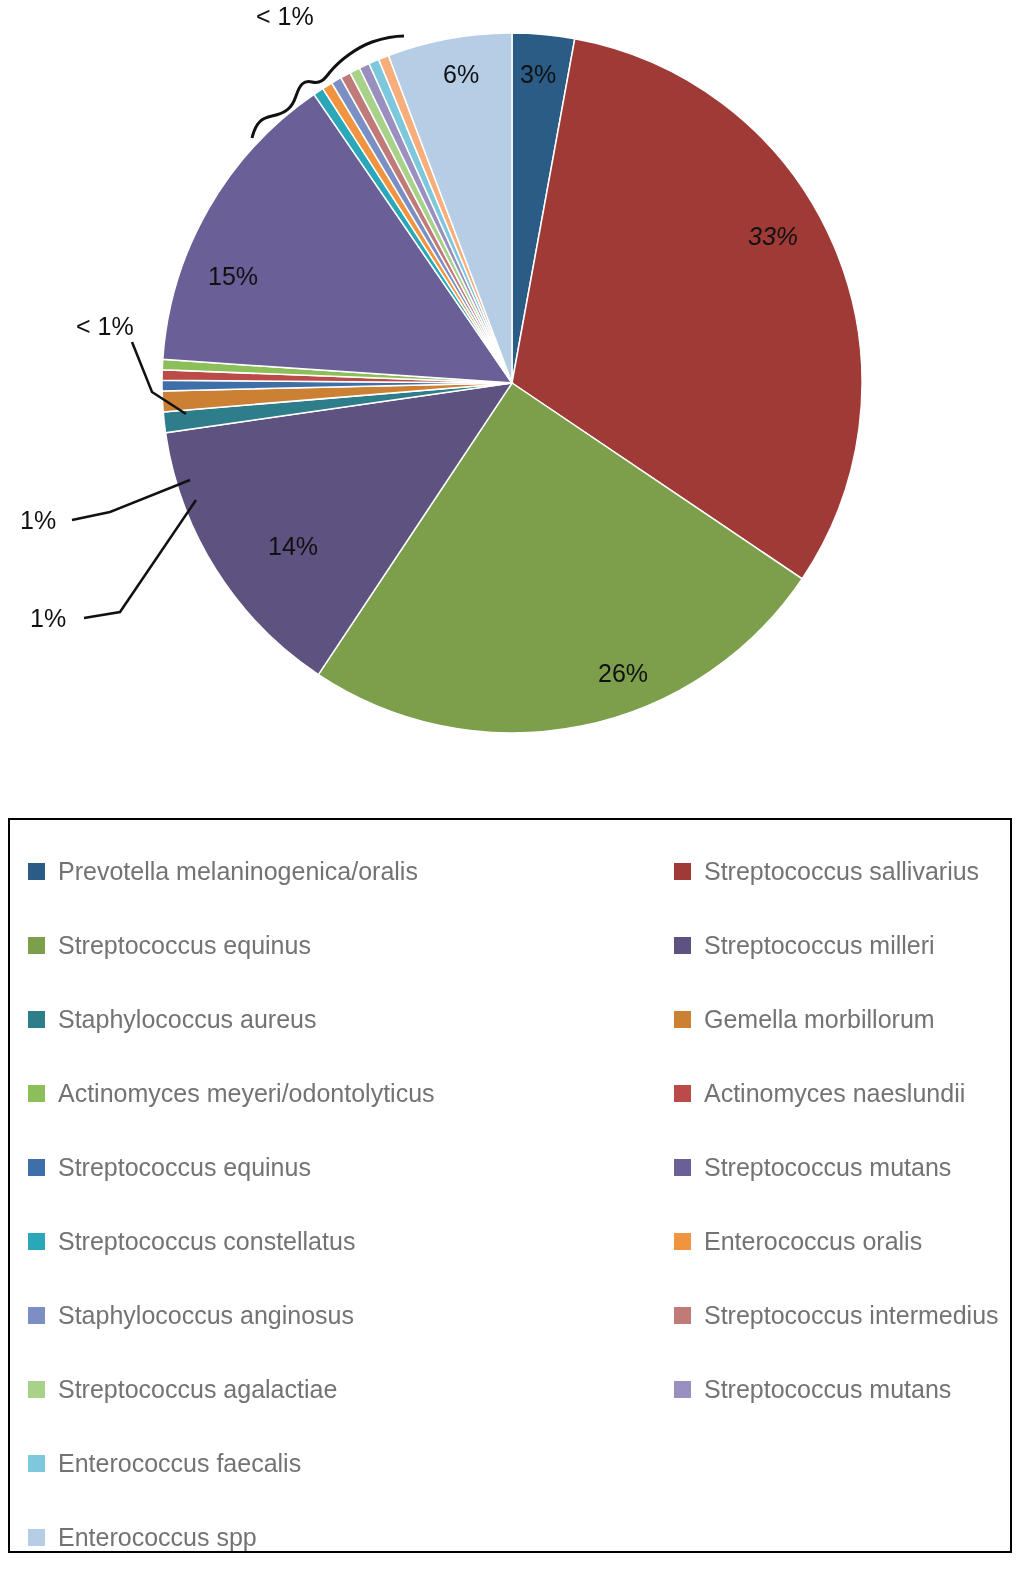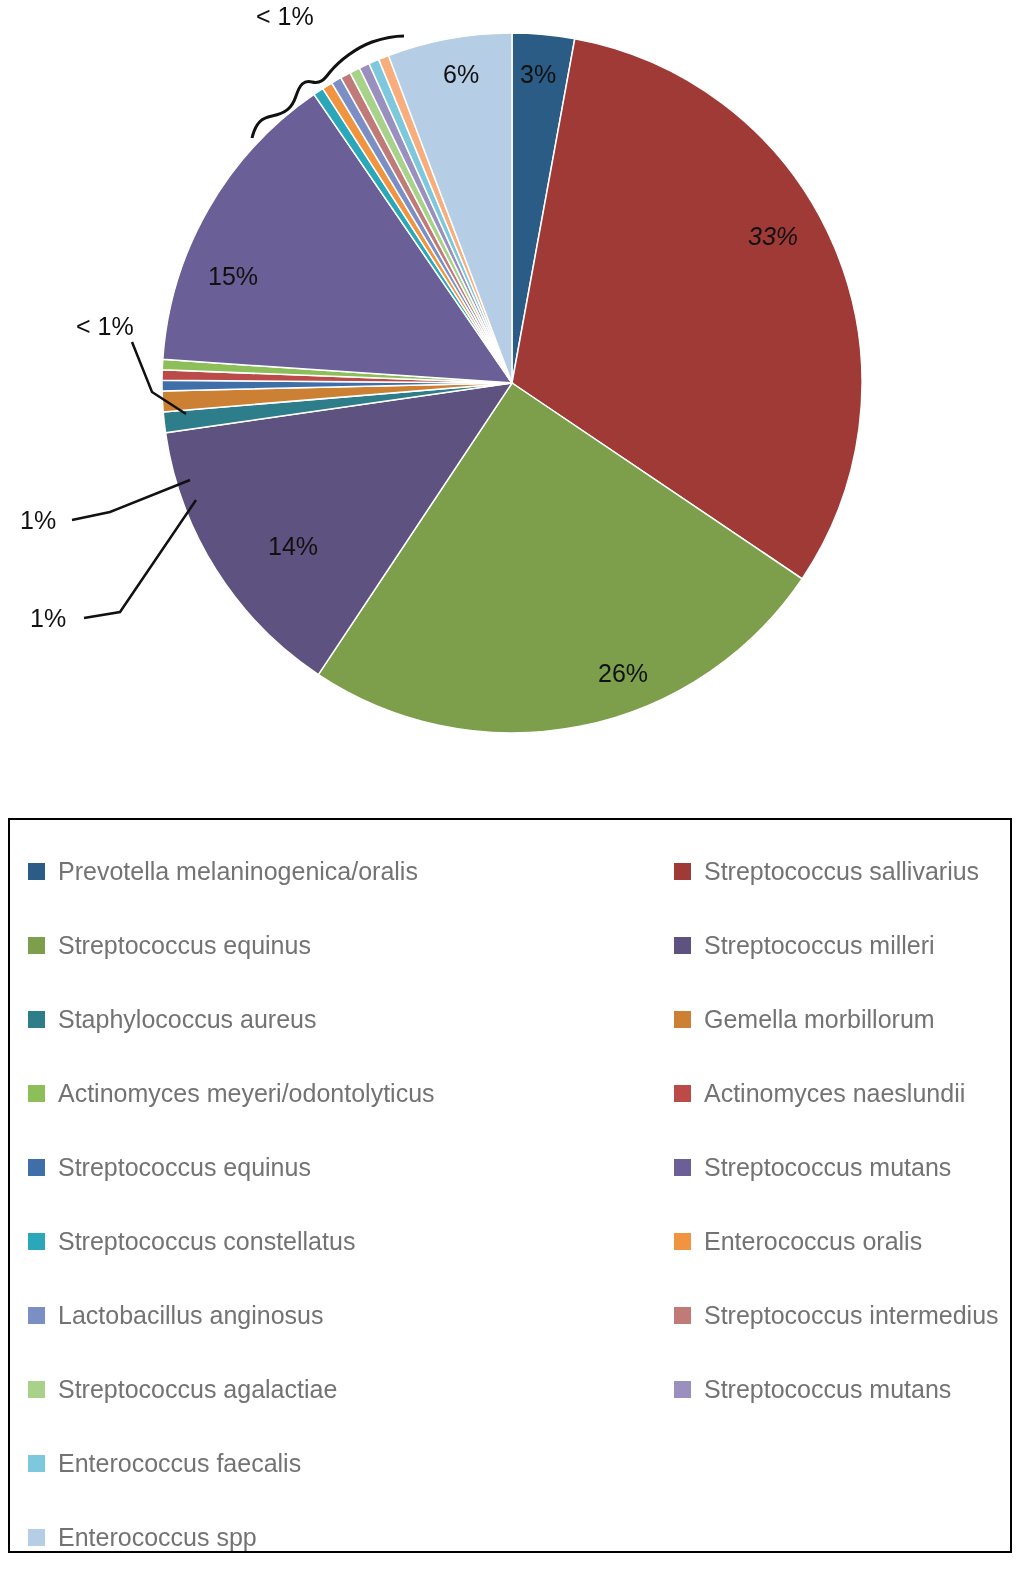--- a/index.html
+++ b/index.html
@@ -151,21 +151,21 @@
       <div class="legend-item">
         <span class="legend-swatch" style="background: rgb(63, 111, 168);"></span>
         <span class="legend-label">Streptococcus equinus</span>
       </div>
       <div class="legend-item">
         <span class="legend-swatch" style="background: rgb(42, 167, 184);"></span>
         <span class="legend-label">Streptococcus constellatus</span>
       </div>
       <div class="legend-item">
         <span class="legend-swatch" style="background: rgb(123, 143, 196);"></span>
-        <span class="legend-label">Lactobacillus anginosus</span>
+        <span class="legend-label">Staphylococcus anginosus</span>
       </div>
       <div class="legend-item">
         <span class="legend-swatch" style="background: rgb(168, 209, 138);"></span>
         <span class="legend-label">Streptococcus agalactiae</span>
       </div>
       <div class="legend-item">
         <span class="legend-swatch" style="background: rgb(126, 200, 221);"></span>
         <span class="legend-label">Enterococcus faecalis</span>
       </div>
       <div class="legend-item">

